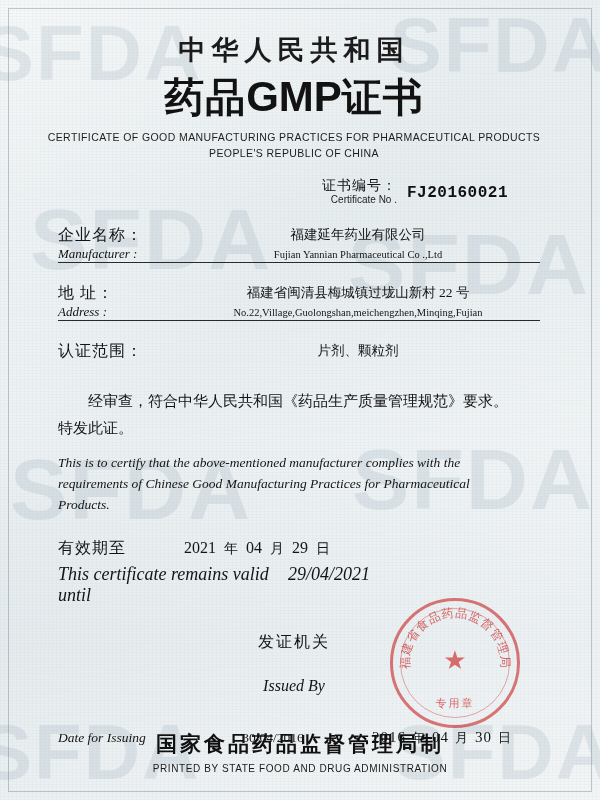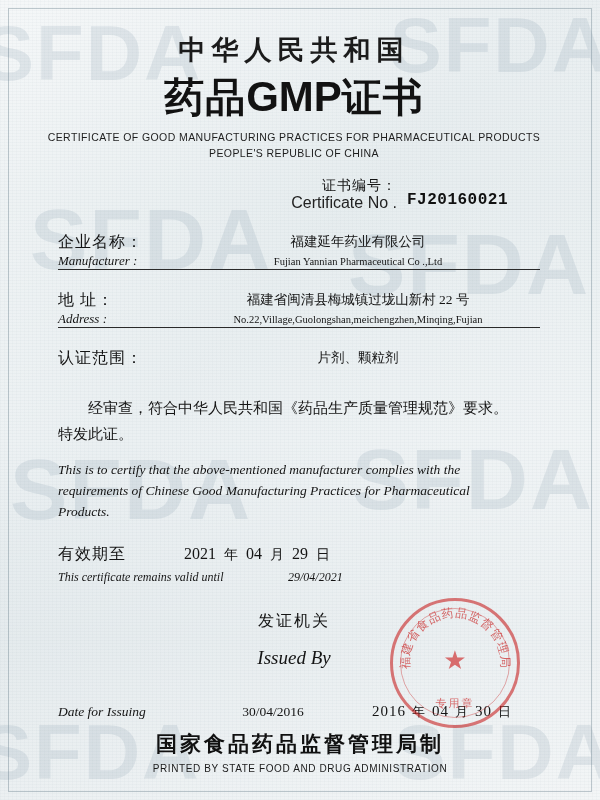--- a/index.html
+++ b/index.html
@@ -109,21 +109,21 @@
     line-height: 1.15;
     margin-right: 10px;
   }
   .certno-cn {
     font-size: 14px;
     letter-spacing: 1px;
     color: #151515;
     font-family: "Liberation Serif", serif;
   }
   .certno-en {
-    font-size: 16px;
+    font-size: 10px;
     font-family: "Liberation Sans", sans-serif;
     color: #222;
   }
   .certno-val {
     font-family: Liberation Mono, monospace;
     font-weight: bold;
     font-size: 16px;
     color: #111;
     letter-spacing: 0.5px;
     padding-bottom: 3px;
@@ -199,40 +199,40 @@
     align-items: baseline;
     font-size: 16px;
     color: #141414;
   }
   .valid-cn .lab { width: 96px; letter-spacing: 1px; }
   .valid-cn .yy { margin-left: 30px; }
   .valid-cn .unit { margin: 0 8px; font-size: 14px; }
   .valid-en {
     display: flex;
     align-items: baseline;
-    font-size: 12px;
+    font-size: 18px;
     font-style: italic;
     margin-top: 5px;
     color: #141414;
   }
   .valid-en .lab { width: 230px; }
 
   .issued {
     margin-top: 26px;
     text-align: center;
   }
   .issued-cn {
     font-size: 16px;
     letter-spacing: 2px;
     color: #141414;
   }
   .issued-en {
-    font-size: 19px;
+    font-size: 16px;
     font-style: italic;
-    margin-top: 15px;
+    margin-top: 24px;
     color: #141414;
   }
 
   .dateissue {
     margin-top: 34px;
     display: flex;
     align-items: center;
     padding: 0 20px 0 24px;
     font-size: 13.5px;
     color: #141414;

